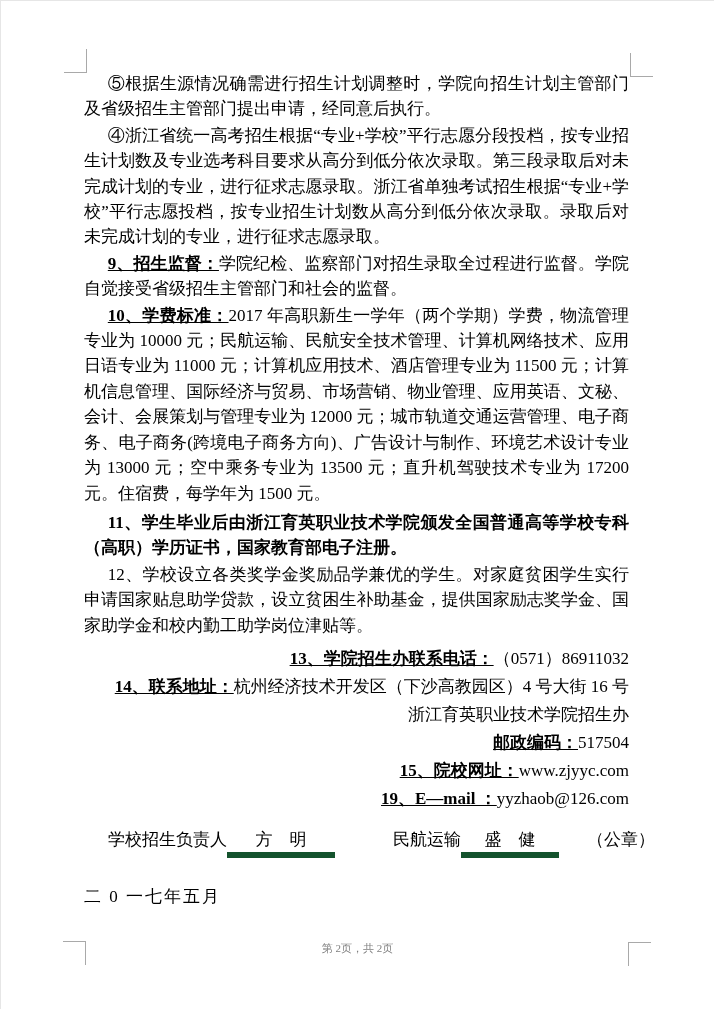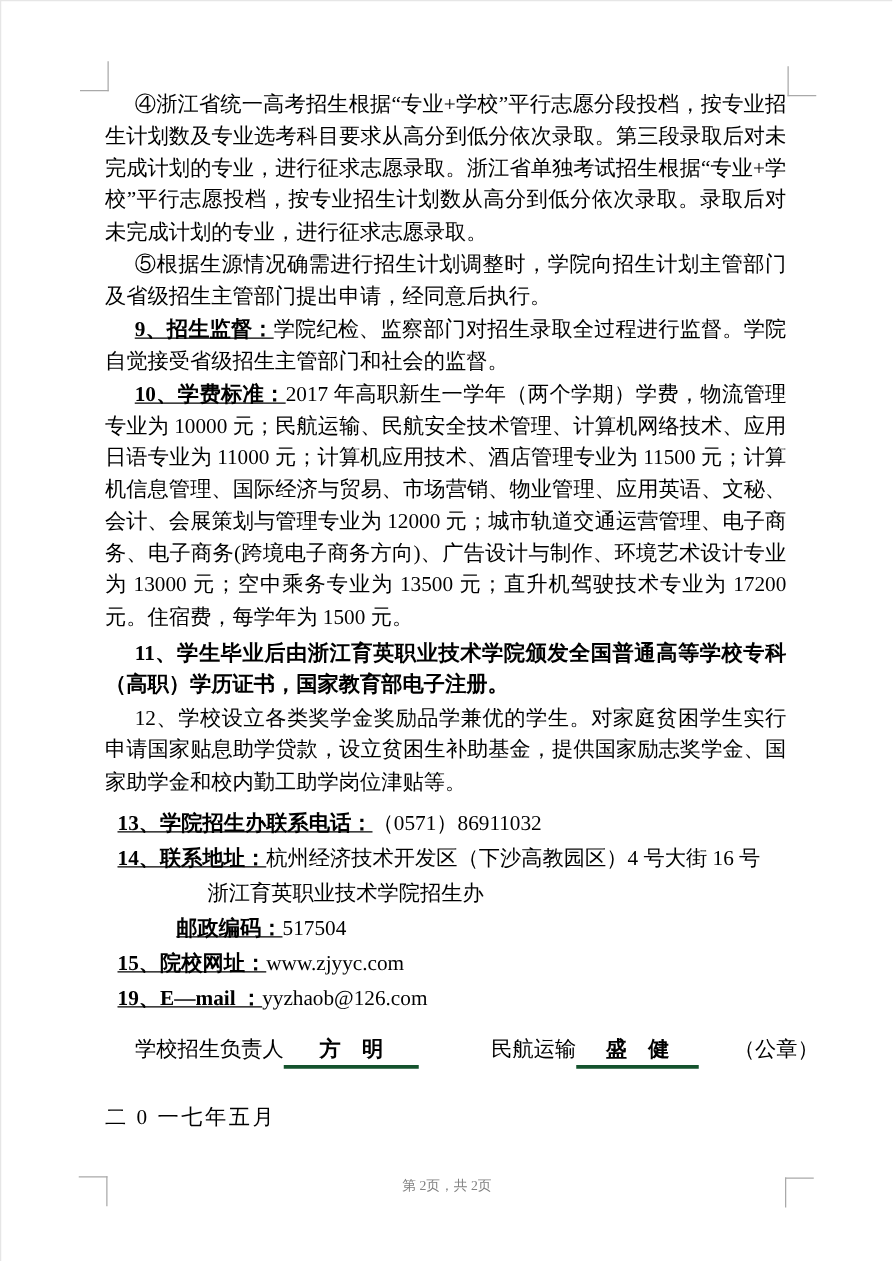--- a/index.html
+++ b/index.html
@@ -34,36 +34,36 @@
     font-size: 17px;
     line-height: 25.4px;
     text-align: justify;
   }
   .para { margin: 0; text-indent: 1.4em; }
   .para + .para { margin-top: 1px; }
   .para-sp { margin-top: 4px !important; }
   .lbl { font-weight: bold; text-decoration: underline; }
   .bold { font-weight: bold; }
 
-  .items { margin-top: 7px; text-align: left; }
+  .items { margin-top: 7px; text-align: right; }
   .item { margin: 0 0 0 10px; line-height: 28px; }
   .item-postal { margin-left: 57px; }
   .addr-cont { margin-left: 72px; }
 
   .signature {
     margin-top: 15px;
     margin-left: 24px;
     line-height: 24px;
     text-align: left;
     white-space: nowrap;
   }
   .sig-name {
     display: inline-block;
-    font-weight: bold;
-    border-bottom: 3px solid #14532d;
+    font-weight: normal;
+    border-bottom: 6px solid #14532d;
     text-align: center;
     min-width: 108px;
   }
   .sig-name.second { min-width: 98px; }
   .sig-gap { display: inline-block; width: 58px; }
   .seal { margin-left: 28px; }
 
   .date-line {
     margin-top: 26px;
     text-align: left;
@@ -87,23 +87,23 @@
 
 <div class="page">
 
   <div class="mark mark-tl"></div>
   <div class="mark mark-tr"></div>
   <div class="mark mark-bl"></div>
   <div class="mark mark-br"></div>
 
   <div class="content">
 
+    <p class="para"><span>⑤根据生源情况确需进行招生计划调整时，学院向招生计划主管部门及省级招生主管部门提出申请，经同意后执行。</span></p>
+
     <p class="para"><span>④浙江省统一高考招生根据“专业+学校”平行志愿分段投档，按专业招生计划数及专业选考科目要求从高分到低分依次录取。第三段录取后对未完成计划的专业，进行征求志愿录取。浙江省单独考试招生根据“专业+学校”平行志愿投档，按专业招生计划数从高分到低分依次录取。录取后对未完成计划的专业，进行征求志愿录取。</span></p>
-
-    <p class="para"><span>⑤根据生源情况确需进行招生计划调整时，学院向招生计划主管部门及省级招生主管部门提出申请，经同意后执行。</span></p>
 
     <p class="para"><b class="lbl">9、招生监督：</b><span>学院纪检、监察部门对招生录取全过程进行监督。学院自觉接受省级招生主管部门和社会的监督。</span></p>
 
     <p class="para"><b class="lbl">10、学费标准：</b><span>2017 年高职新生一学年（两个学期）学费，物流管理专业为 10000 元；民航运输、民航安全技术管理、计算机网络技术、应用日语专业为 11000 元；计算机应用技术、酒店管理专业为 11500 元；计算机信息管理、国际经济与贸易、市场营销、物业管理、应用英语、文秘、会计、会展策划与管理专业为 12000 元；城市轨道交通运营管理、电子商务、电子商务(跨境电子商务方向)、广告设计与制作、环境艺术设计专业为 13000 元；空中乘务专业为 13500 元；直升机驾驶技术专业为 17200 元。住宿费，每学年为 1500 元。</span></p>
 
     <p class="para para-sp bold">11、学生毕业后由浙江育英职业技术学院颁发全国普通高等学校专科（高职）学历证书，国家教育部电子注册。</p>
 
     <p class="para">12、学校设立各类奖学金奖励品学兼优的学生。对家庭贫困学生实行申请国家贴息助学贷款，设立贫困生补助基金，提供国家励志奖学金、国家助学金和校内勤工助学岗位津贴等。</p>
 
     <div class="items">

